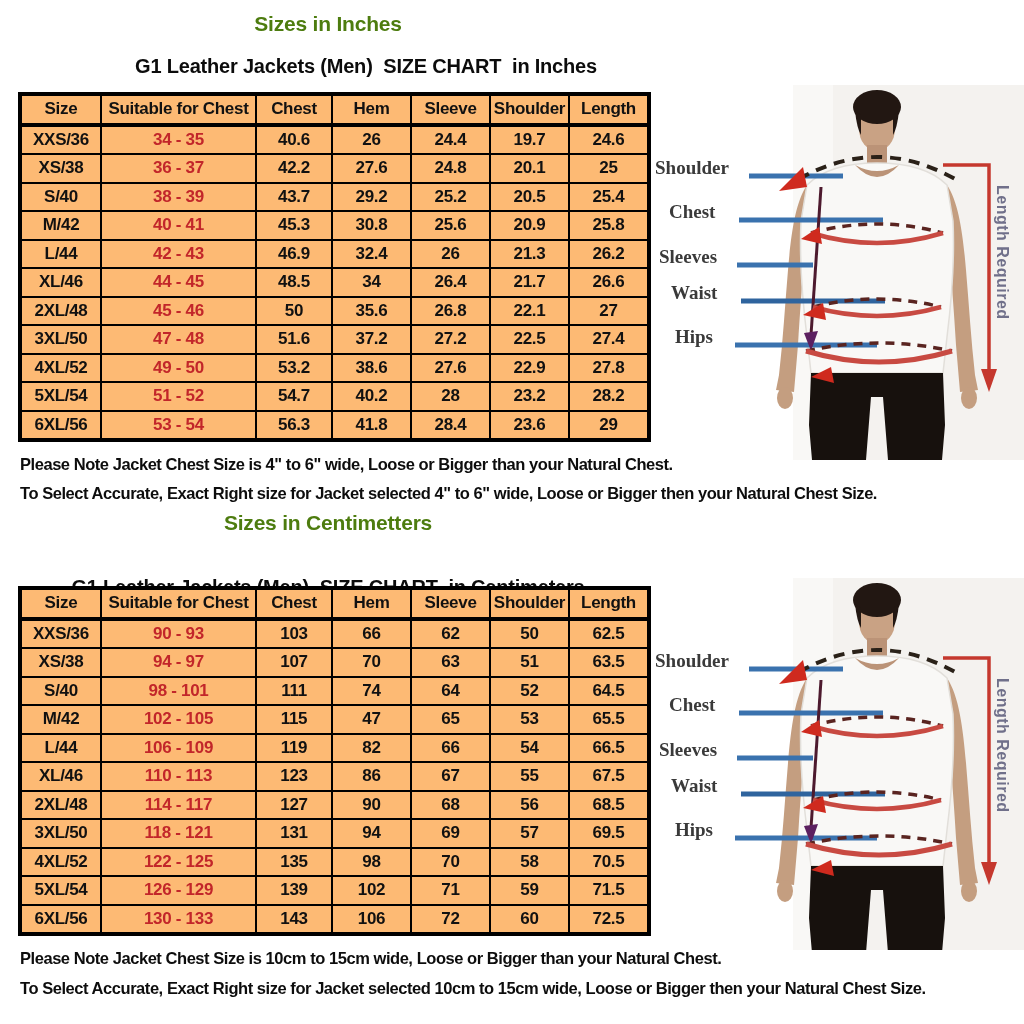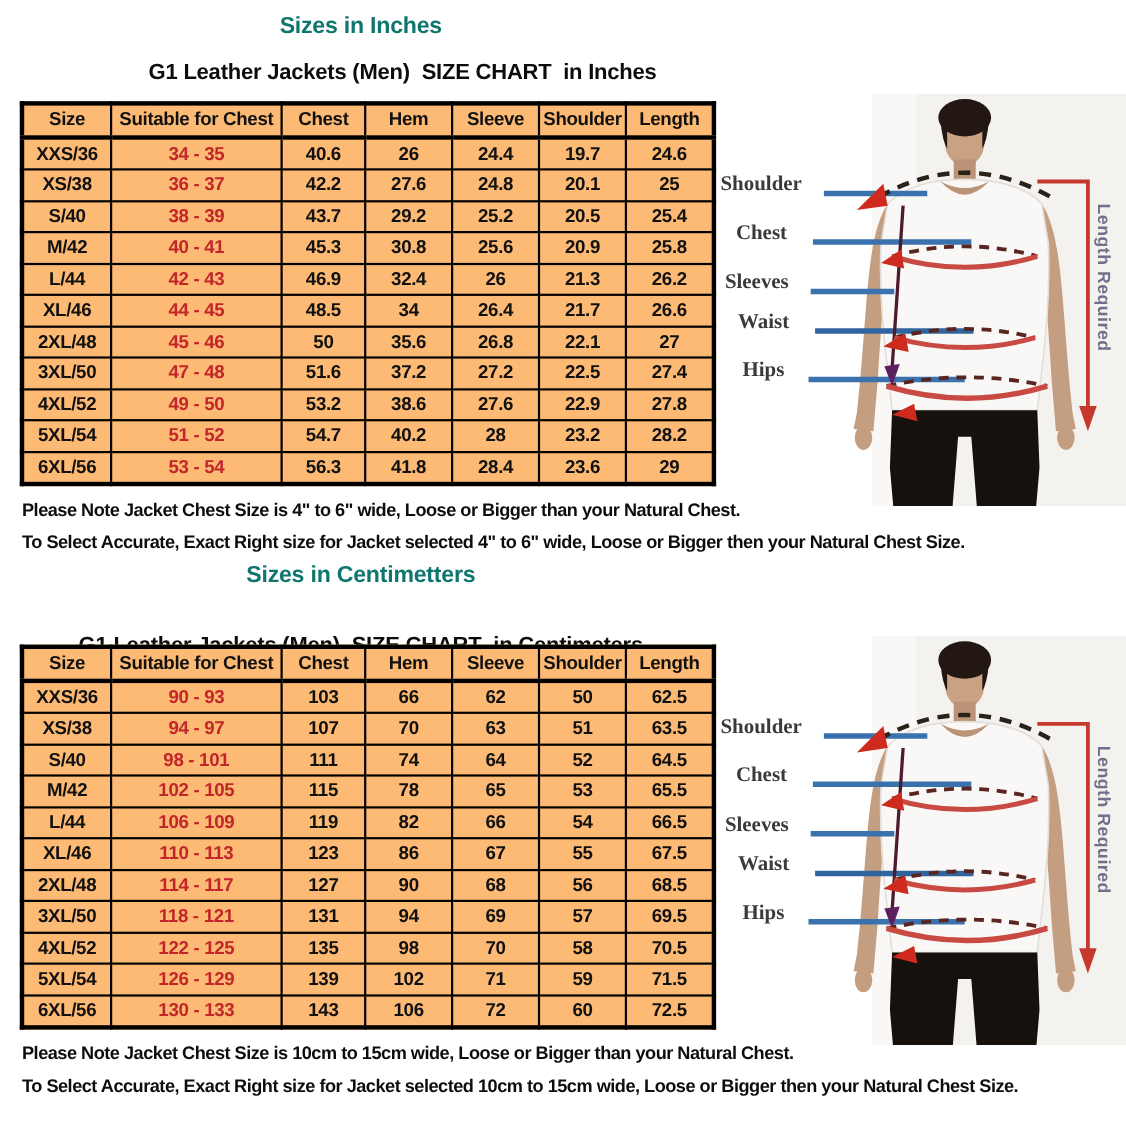--- a/index.html
+++ b/index.html
@@ -4,21 +4,21 @@
 <style>
   html,body{margin:0;padding:0;}
   body{
     width:1024px;height:1024px;background:#ffffff;
     font-family:"Liberation Sans","DejaVu Sans",sans-serif;
     position:relative;overflow:hidden;
   }
   .abs{position:absolute;}
   .sec-title{
     width:656px;left:0;text-align:center;font-weight:bold;
-    font-size:21px;color:#0f766e;white-space:pre;letter-spacing:-0.2px;
+    font-size:21px;color:#4d7c0f;white-space:pre;letter-spacing:-0.2px;
   }
   .sec-subtitle{
     width:656px;left:0;text-align:center;font-weight:bold;
     font-size:20px;color:#0c0c0c;white-space:pre;letter-spacing:-0.2px;
   }
   table.size-table{
     border-collapse:collapse;table-layout:fixed;width:621px;
     border:4px solid #000;background:#fdba74;
   }
   table.size-table th,table.size-table td{
@@ -219,21 +219,21 @@
         <td>111</td>
         <td>74</td>
         <td>64</td>
         <td>52</td>
         <td>64.5</td>
       </tr>
       <tr>
         <td>M/42</td>
         <td class="red">102 - 105</td>
         <td>115</td>
-        <td>78</td>
+        <td>47</td>
         <td>65</td>
         <td>53</td>
         <td>65.5</td>
       </tr>
       <tr>
         <td>L/44</td>
         <td class="red">106 - 109</td>
         <td>119</td>
         <td>82</td>
         <td>66</td>

